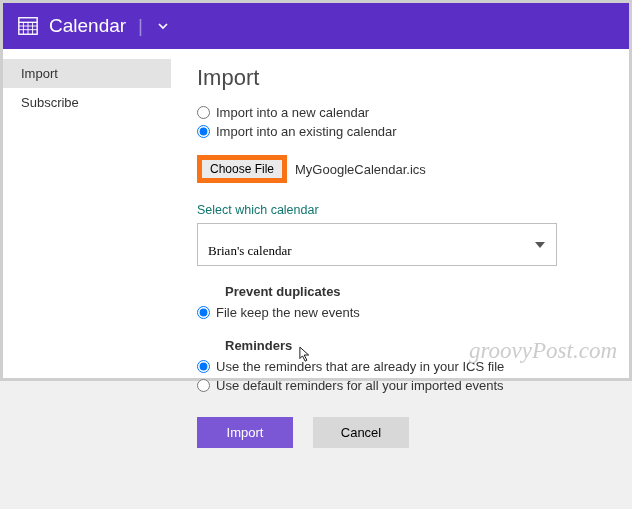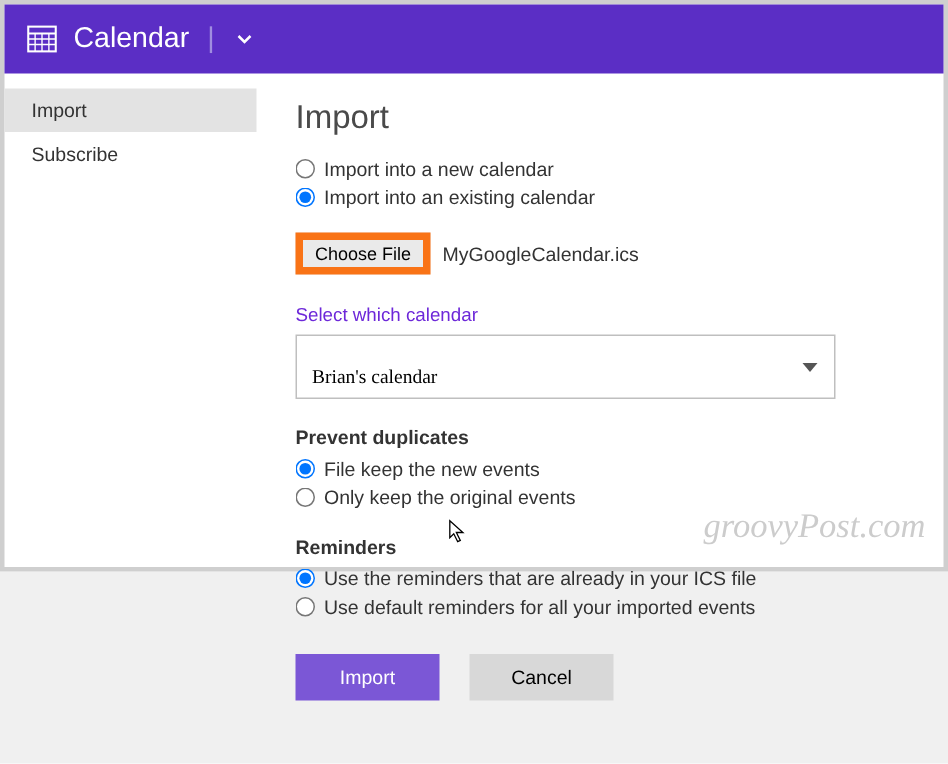--- a/index.html
+++ b/index.html
@@ -87,21 +87,21 @@
   .file-btn {
     background: #eaeaea;
     border: 5px solid #f97316;
     padding: 2px 8px;
     font-family: inherit;
     font-size: 12px;
     cursor: pointer;
   }
   .section-label {
     font-size: 12.5px;
-    color: #6d28d9;
+    color: #0f766e;
     margin-bottom: 6px;
     margin-top: 12px;
   }
   .select-wrap {
     position: relative;
     width: 100%;
     max-width: 360px;
     margin-bottom: 18px;
   }
   .select-wrap select {
@@ -125,20 +125,21 @@
     border-top: 6px solid #555;
     transform: translateY(-50%);
     pointer-events: none;
   }
   .section-head {
     font-size: 13px;
     font-weight: 600;
     color: #333;
     margin-top: 18px;
     margin-bottom: 6px;
+    margin-left: 28px;
   }
   .buttons {
     display: flex;
     gap: 20px;
     margin-top: 24px;
     align-items: center;
     position: relative;
   }
   .btn {
     border: none;
@@ -225,24 +226,20 @@
         <select>
           <option>Brian's calendar</option>
         </select>
       </div>
 
       <div class="section-head">Prevent duplicates</div>
       <label class="radio-row">
         <input type="radio" name="dup" checked="" style="">
         <span>File keep the new events</span>
       </label>
-      <label class="radio-row">
-        <input type="radio" name="dup" style="">
-        <span>Only keep the original events</span>
-      </label>
 
       <div class="section-head">Reminders</div>
       <label class="radio-row">
         <input type="radio" name="rem" checked="" style="">
         <span>Use the reminders that are already in your ICS file</span>
       </label>
       <label class="radio-row">
         <input type="radio" name="rem" style="">
         <span>Use default reminders for all your imported events</span>
       </label>

